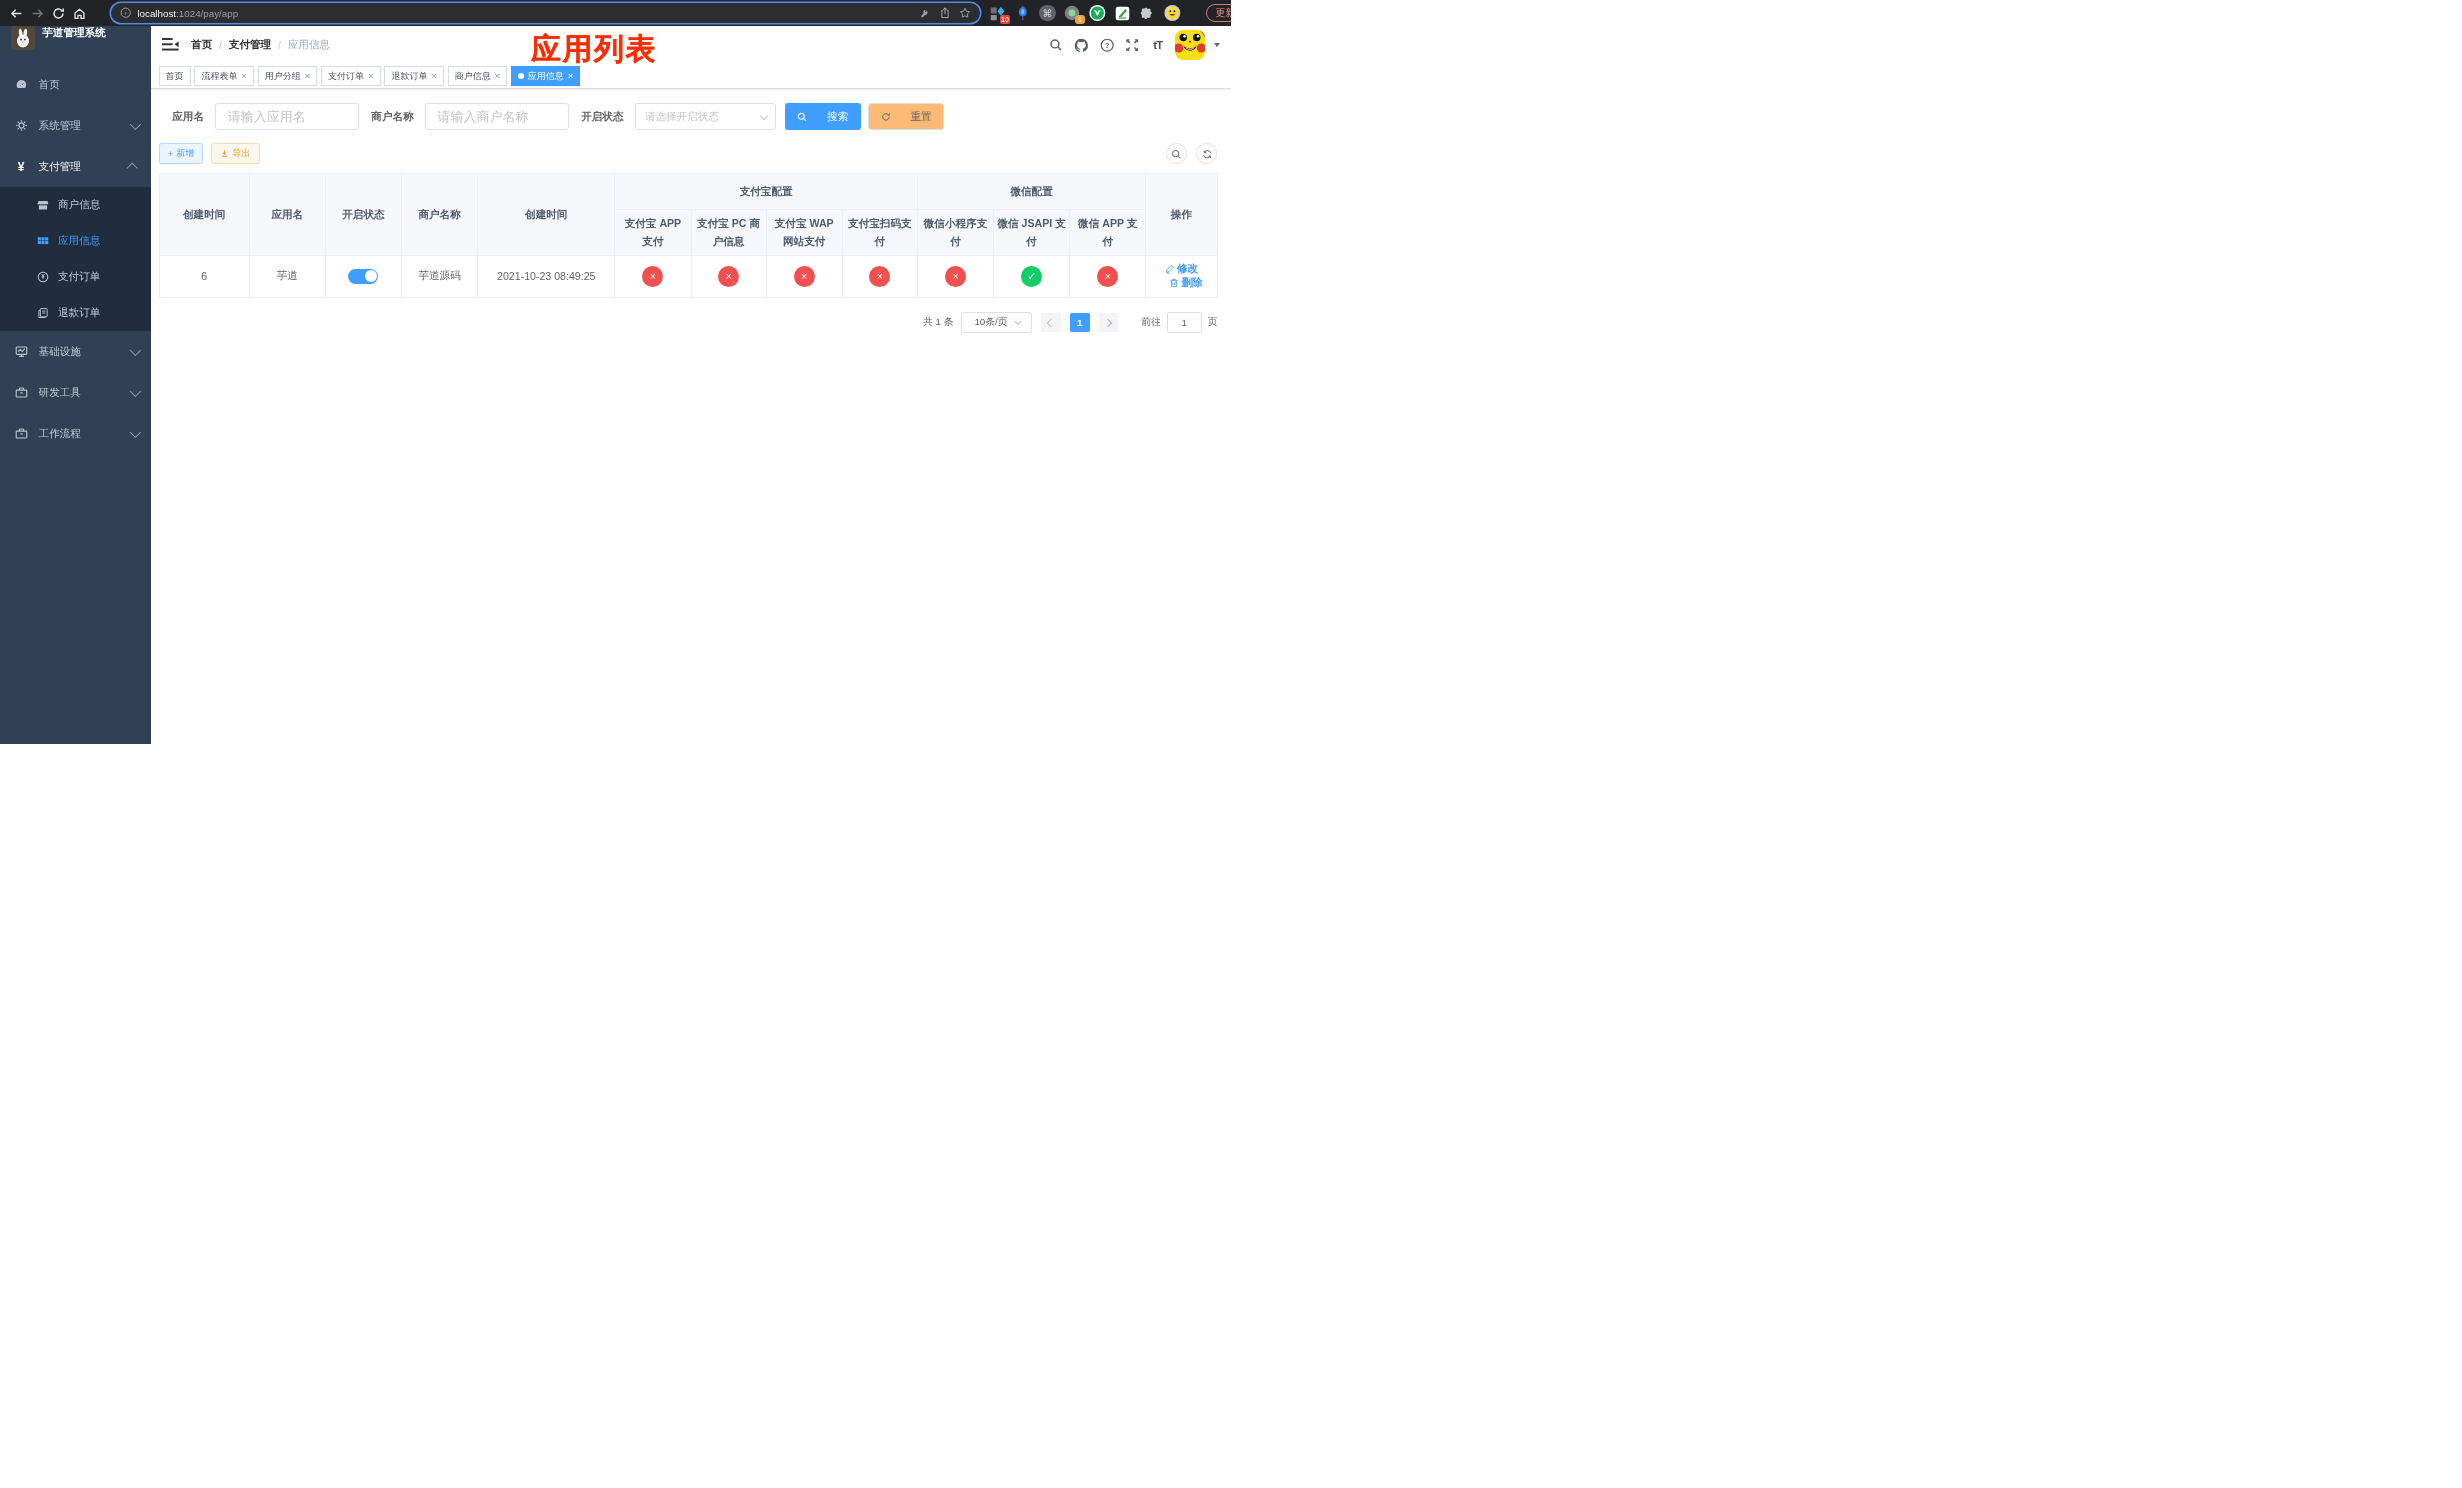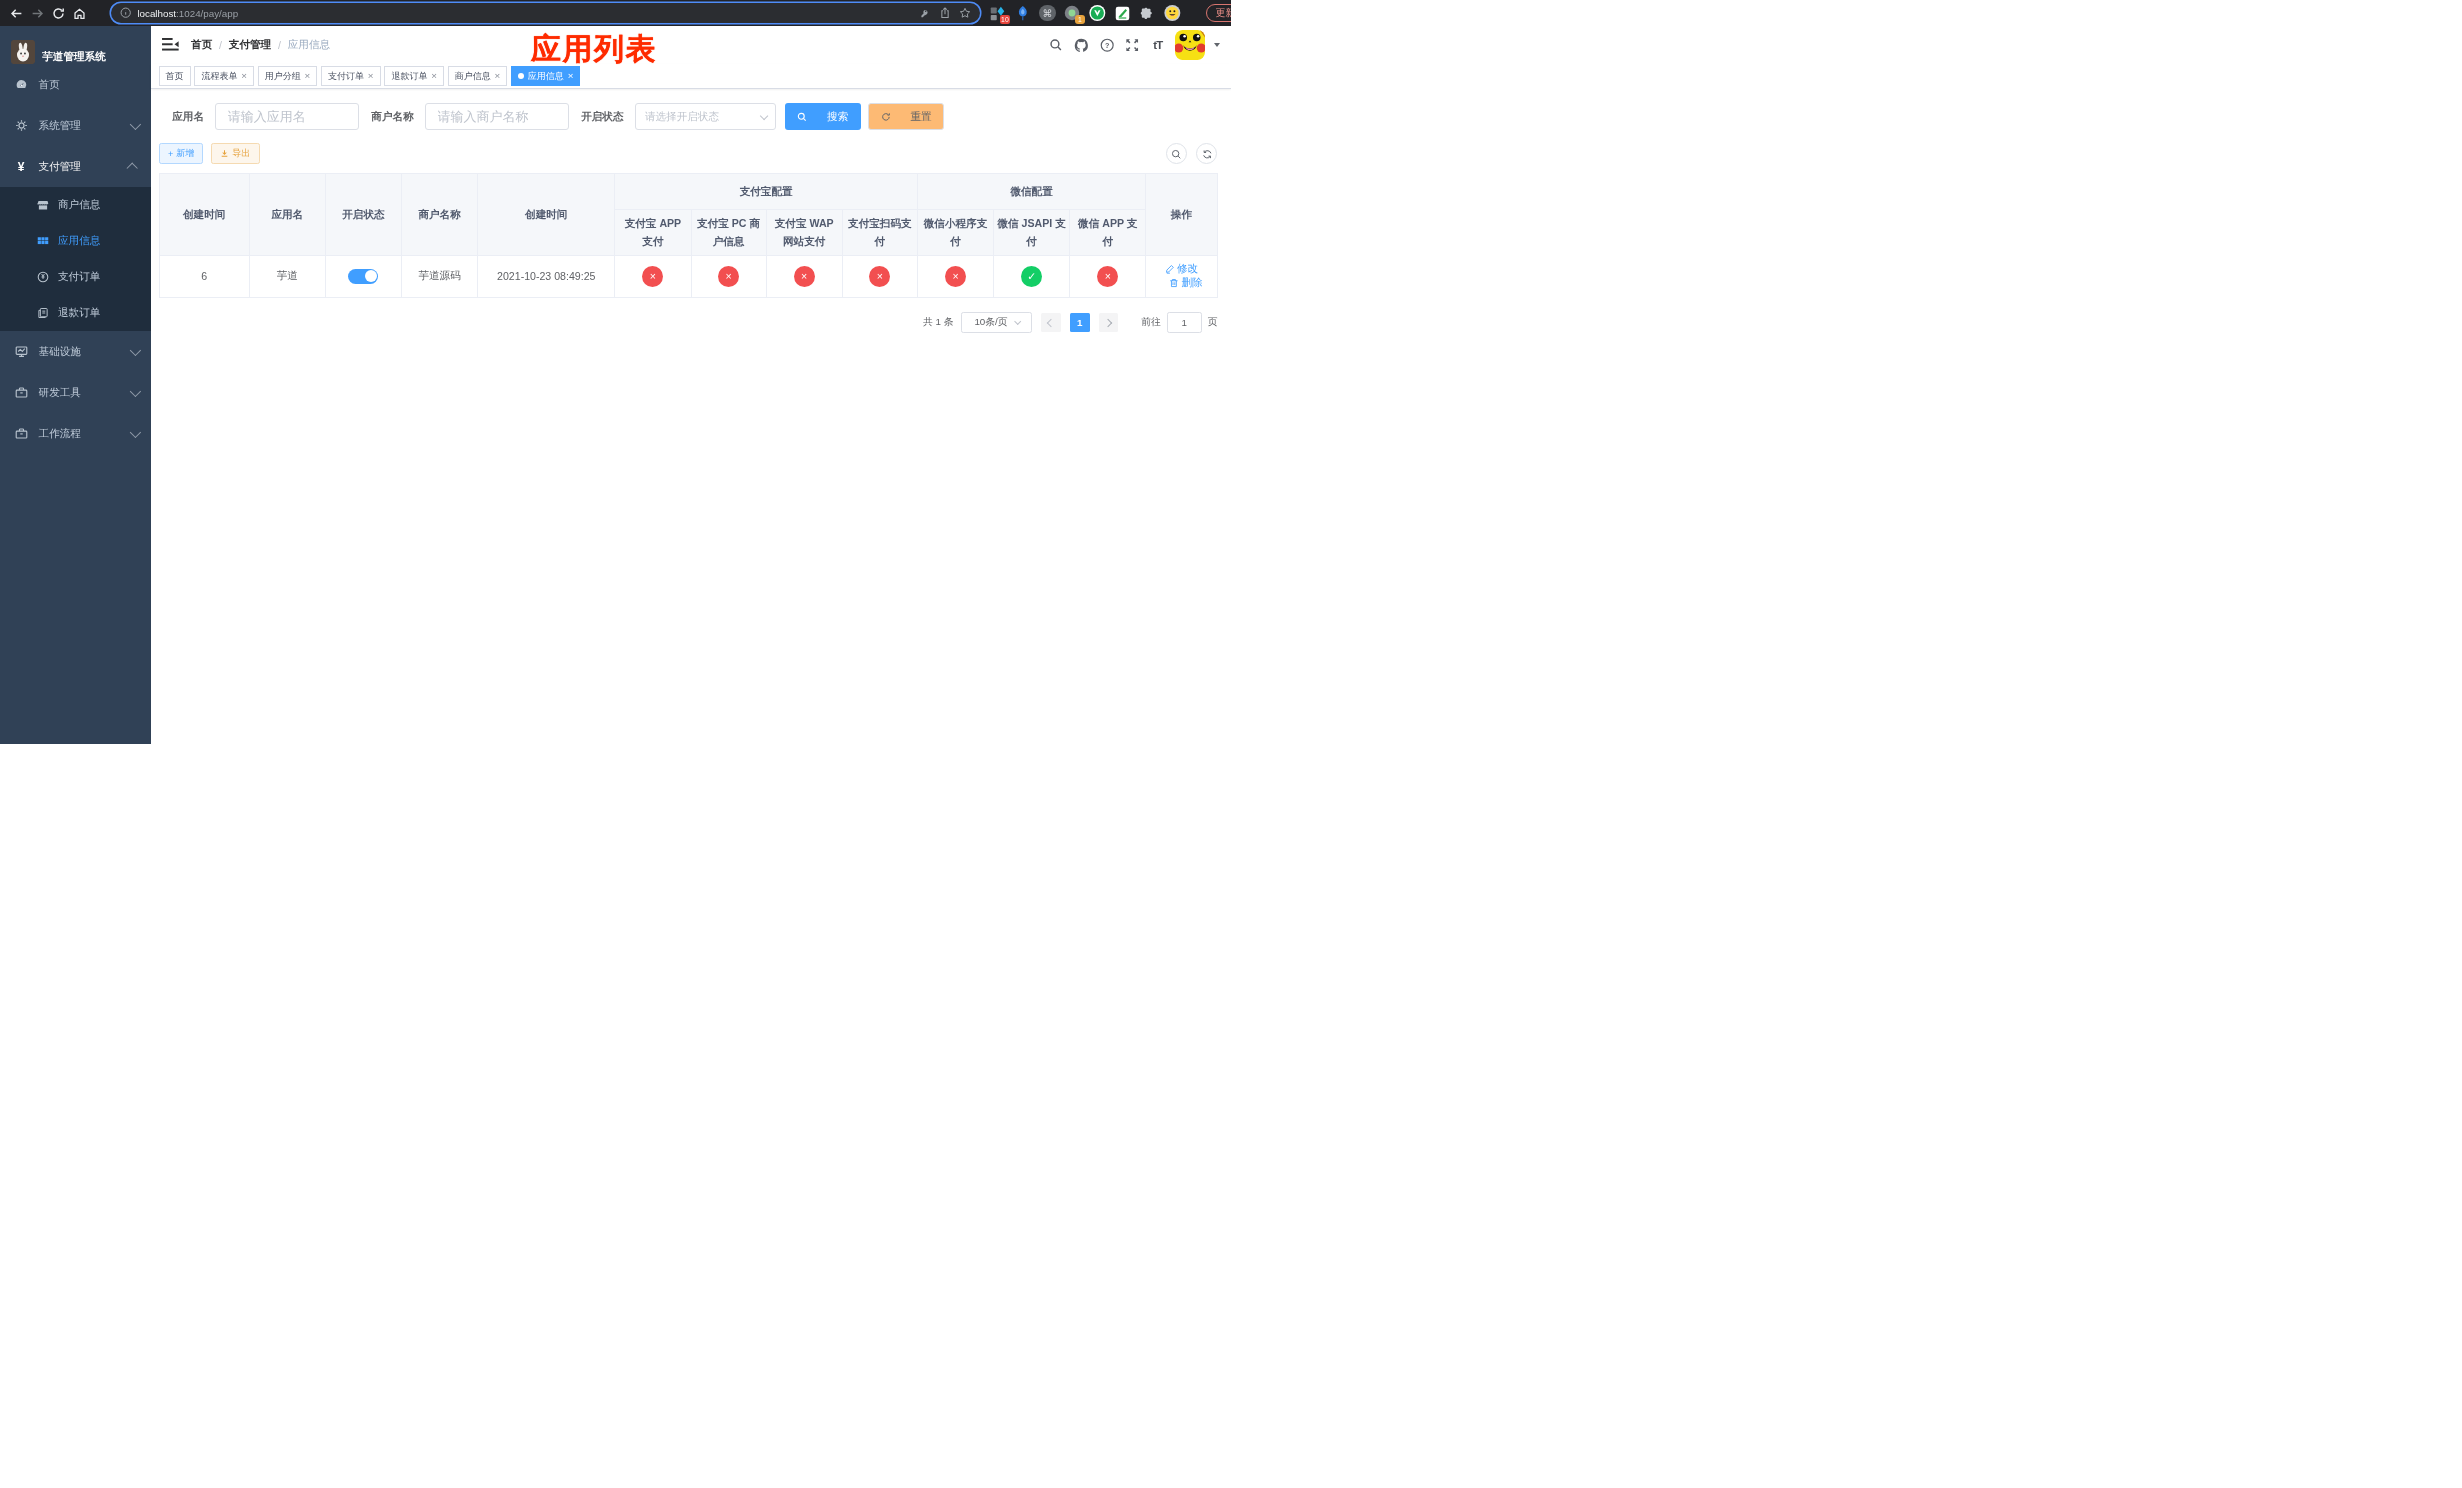--- a/index.html
+++ b/index.html
@@ -25,21 +25,21 @@
   .ext-circle { width:16.7px; height:16.7px; border-radius:50%; background:#5f6368; color:#dadce0; font-size:9.8px; display:flex; align-items:center; justify-content:center; }
   .update-pill { margin-left:25px; border:1.5px solid #d9756f; color:#f0918a; font-size:9.8px; border-radius:10.6px; padding:1.5px 9px; white-space:nowrap; }
   .kebab { width:3px; margin:0 3px 0 7.6px; display:flex; flex-direction:column; gap:1.5px; align-items:center; }
   .kebab i { width:2.3px; height:2.3px; border-radius:50%; background:#f0918a; }
 
   
   .app { display:flex; height:719px; }
 
   
   .sidebar { width:151px; background:#304156; flex:none; color:#bfcbd9; font-size:10.6px; }
-  .logo-row { height:38px; display:flex; align-items:flex-end; padding-left:10.6px; gap:7.6px; }
+  .logo-row { height:38px; display:flex; align-items:flex-start; padding-left:10.6px; gap:7.6px; }
   .logo-img { width:24px; height:24px; border-radius:2.3px; flex:none; }
   .logo-title { color:#fff; font-weight:700; font-size:10.6px; }
   .menu-item { height:41px; display:flex; align-items:center; padding:0 13.6px 0 14.4px; cursor:pointer; }
   .menu-item .mi-ico { width:13.6px; height:13.6px; margin-right:10.6px; flex:none; color:#b8c3ce; display:flex; align-items:center; justify-content:center; font-size:12px; }
   .menu-item.parent-active { color:#f4f4f5; }
   .menu-item.parent-active .mi-ico { color:#fff; }
   .chev { margin-left:auto; width:7.6px; height:7.6px; border-right:1.2px solid #909ba9; border-bottom:1.2px solid #909ba9; flex:none; }
   .chev.down { transform:rotate(45deg) translateY(-2.3px); }
   .chev.up { transform:rotate(-135deg) translateY(-2.3px); }
   .submenu { background:#1f2d3d; }
@@ -98,21 +98,21 @@
   .grid tr.group-row th { height:36px; }
   .grid tr.sub-row th { height:42px; }
   .grid td { background:#fff; color:#606266; height:42px; }
   .toggle { width:30px; height:15px; border-radius:7.6px; background:#dcdfe6; position:relative; display:inline-block; vertical-align:middle; cursor:pointer; }
   .toggle.on { background:#409eff; }
   .toggle .knob { position:absolute; top:1.5px; left:1.5px; width:12px; height:12px; border-radius:50%; background:#fff; }
   .toggle.on .knob { left:auto; right:1.5px; }
   .status-dot { width:21px; height:21px; border-radius:50%; display:inline-flex; align-items:center; justify-content:center; color:#fff; font-size:10.6px; line-height:1; }
   .status-dot.no { background:#f24f50; }
   .status-dot.ok { background:#13ce66; }
-  .act-link { color:#409eff; font-size:10.6px; display:inline-flex; align-items:center; gap:2.3px; cursor:pointer; }
+  .act-link { color:#409eff; font-size:10.6px; display:inline-flex; align-items:center; gap:2.3px; cursor:pointer;font-weight:bold; }
   .act-link + .act-link { margin-left:9px; }
 
   
   .pagination { width:1059px; margin-top:14.4px; display:flex; align-items:center; justify-content:flex-end; font-size:9.8px; color:#606266; }
   .pg-total { margin-right:7.6px; }
   .pg-size { width:71px; height:21px; border:0.8px solid #dcdfe6; border-radius:2.3px; display:flex; align-items:center; justify-content:center; gap:6px; color:#606266; cursor:pointer; }
   .pg-size .chevron { width:5.3px; height:5.3px; border-right:1px solid #c0c4cc; border-bottom:1px solid #c0c4cc; transform:rotate(45deg) translateY(-1.5px); }
   .pg-btn { width:19.7px; height:19.7px; border-radius:1.5px; background:#f4f4f5; display:flex; align-items:center; justify-content:center; margin-left:9px; cursor:pointer; }
   .pg-btn .arr { width:6px; height:6px; border-right:1.2px solid #a9adb5; border-bottom:1.2px solid #a9adb5; }
   .pg-btn .arr.left { transform:rotate(135deg); border-color:#c0c4cc; }

